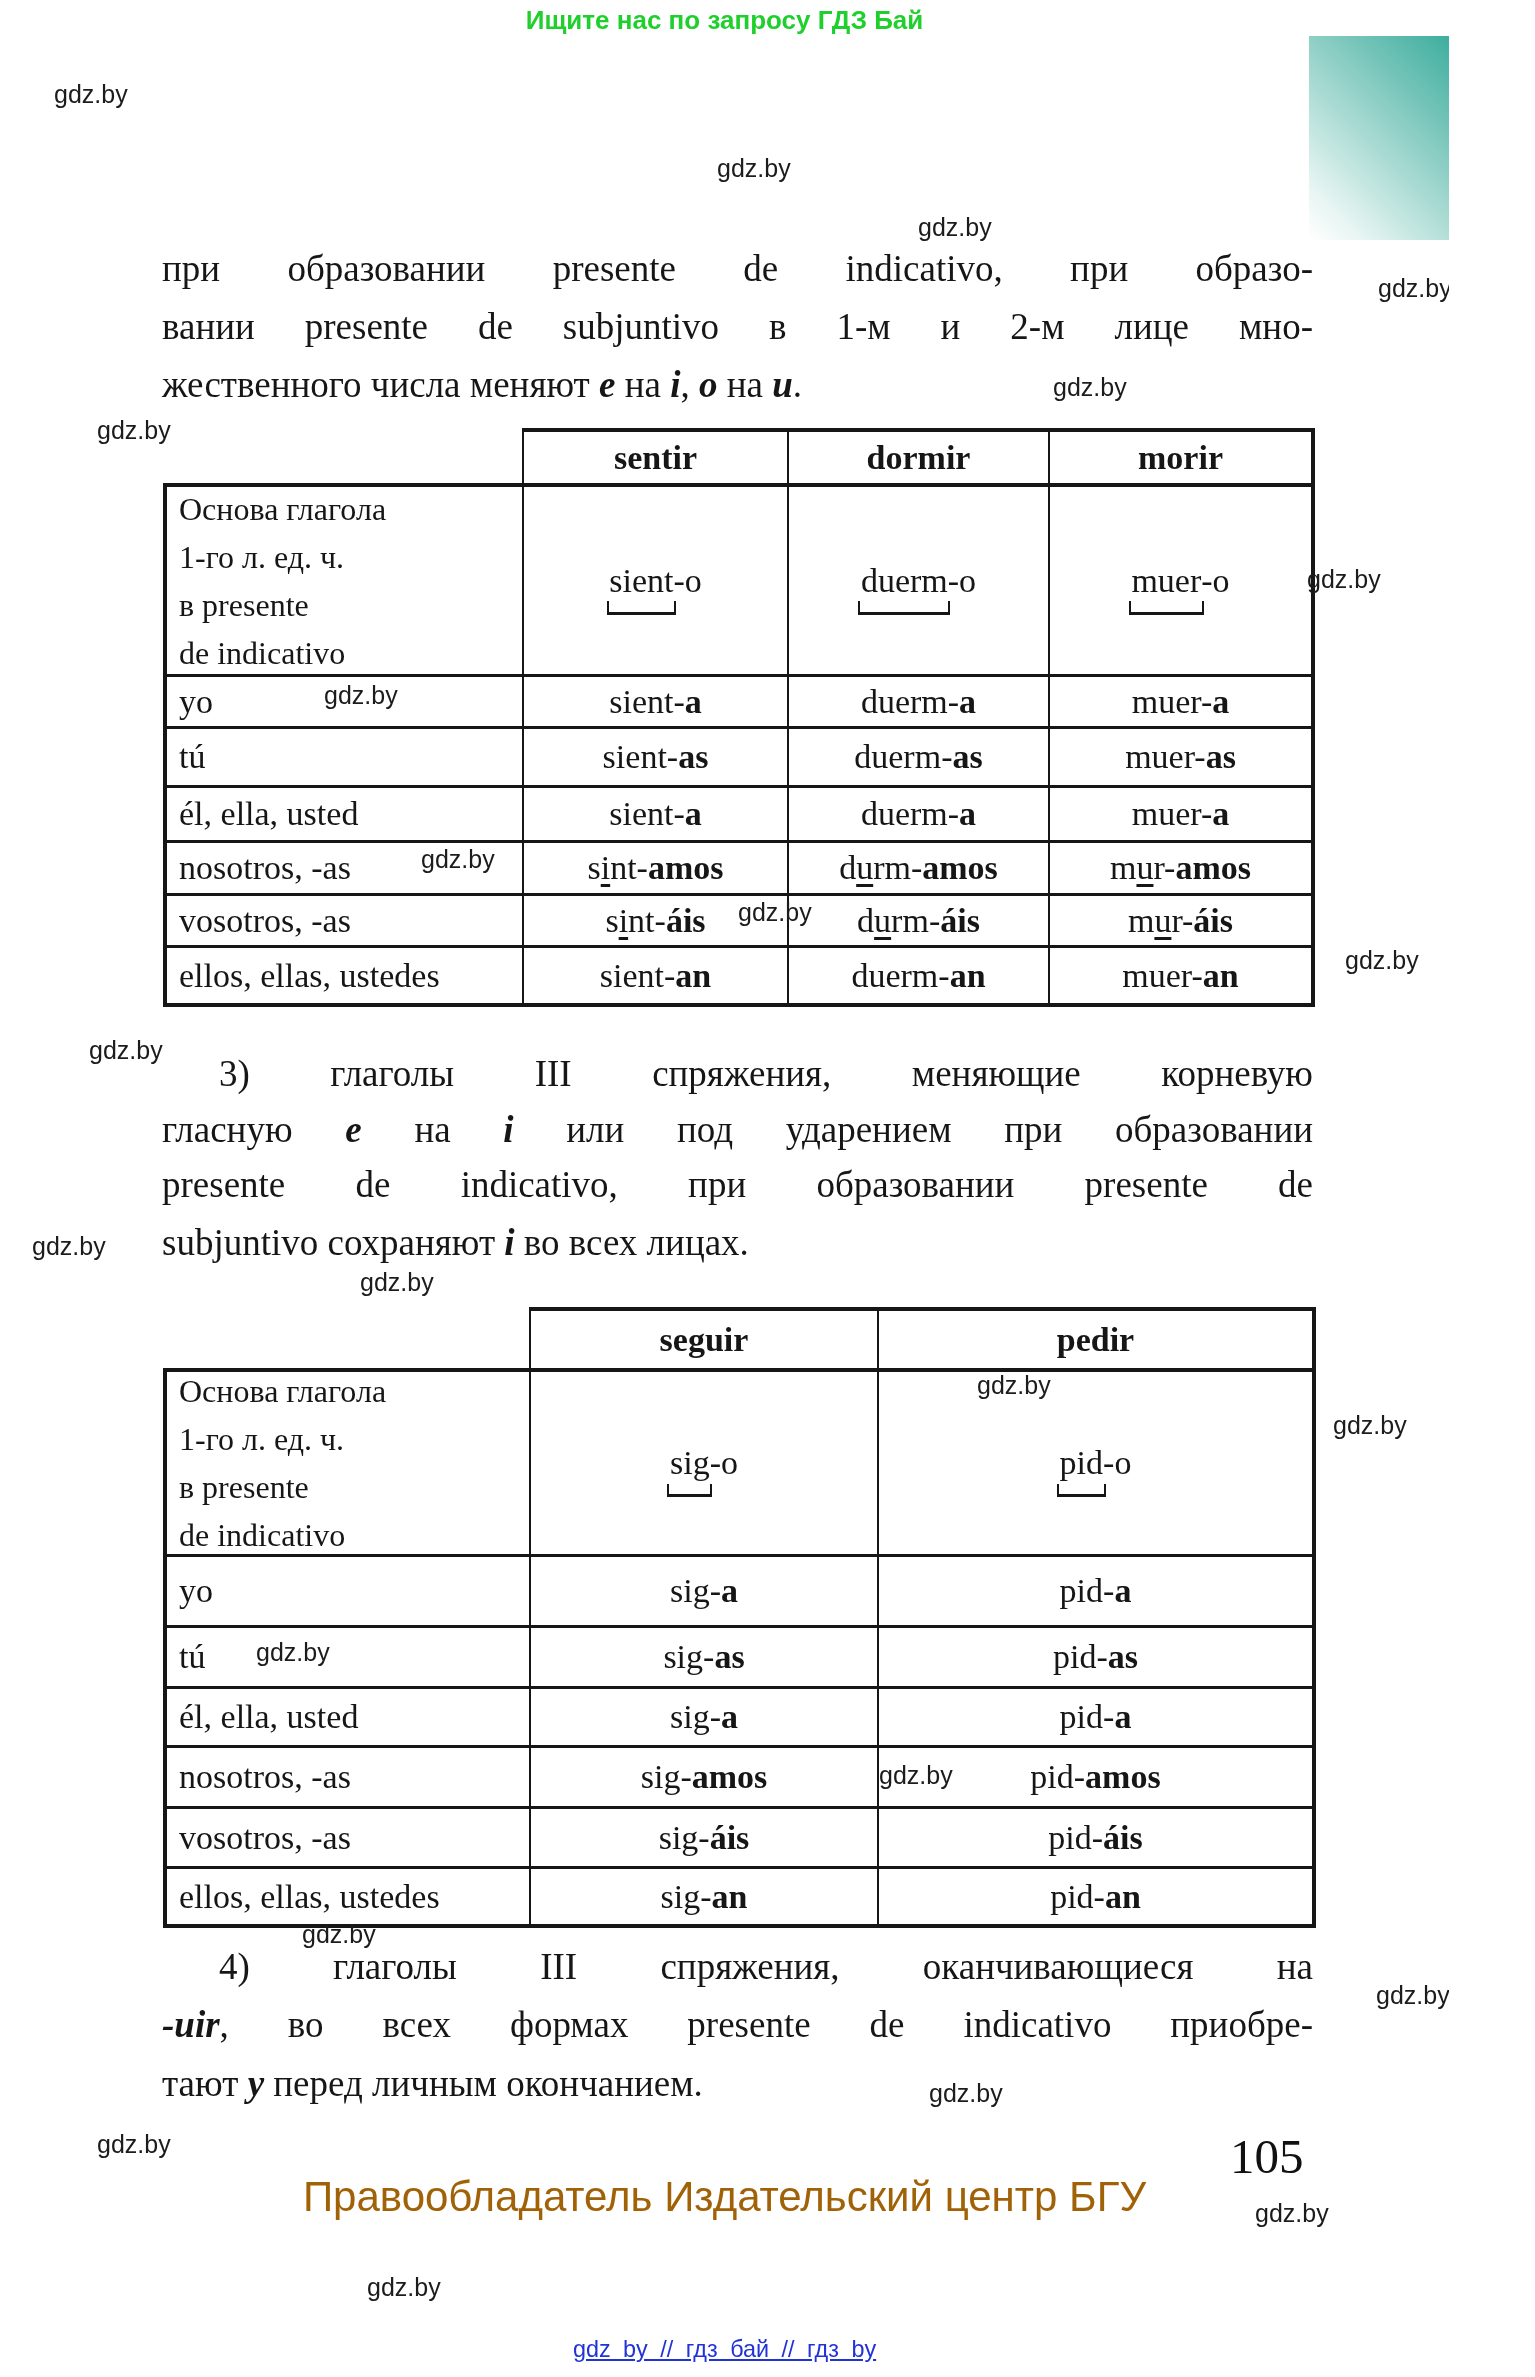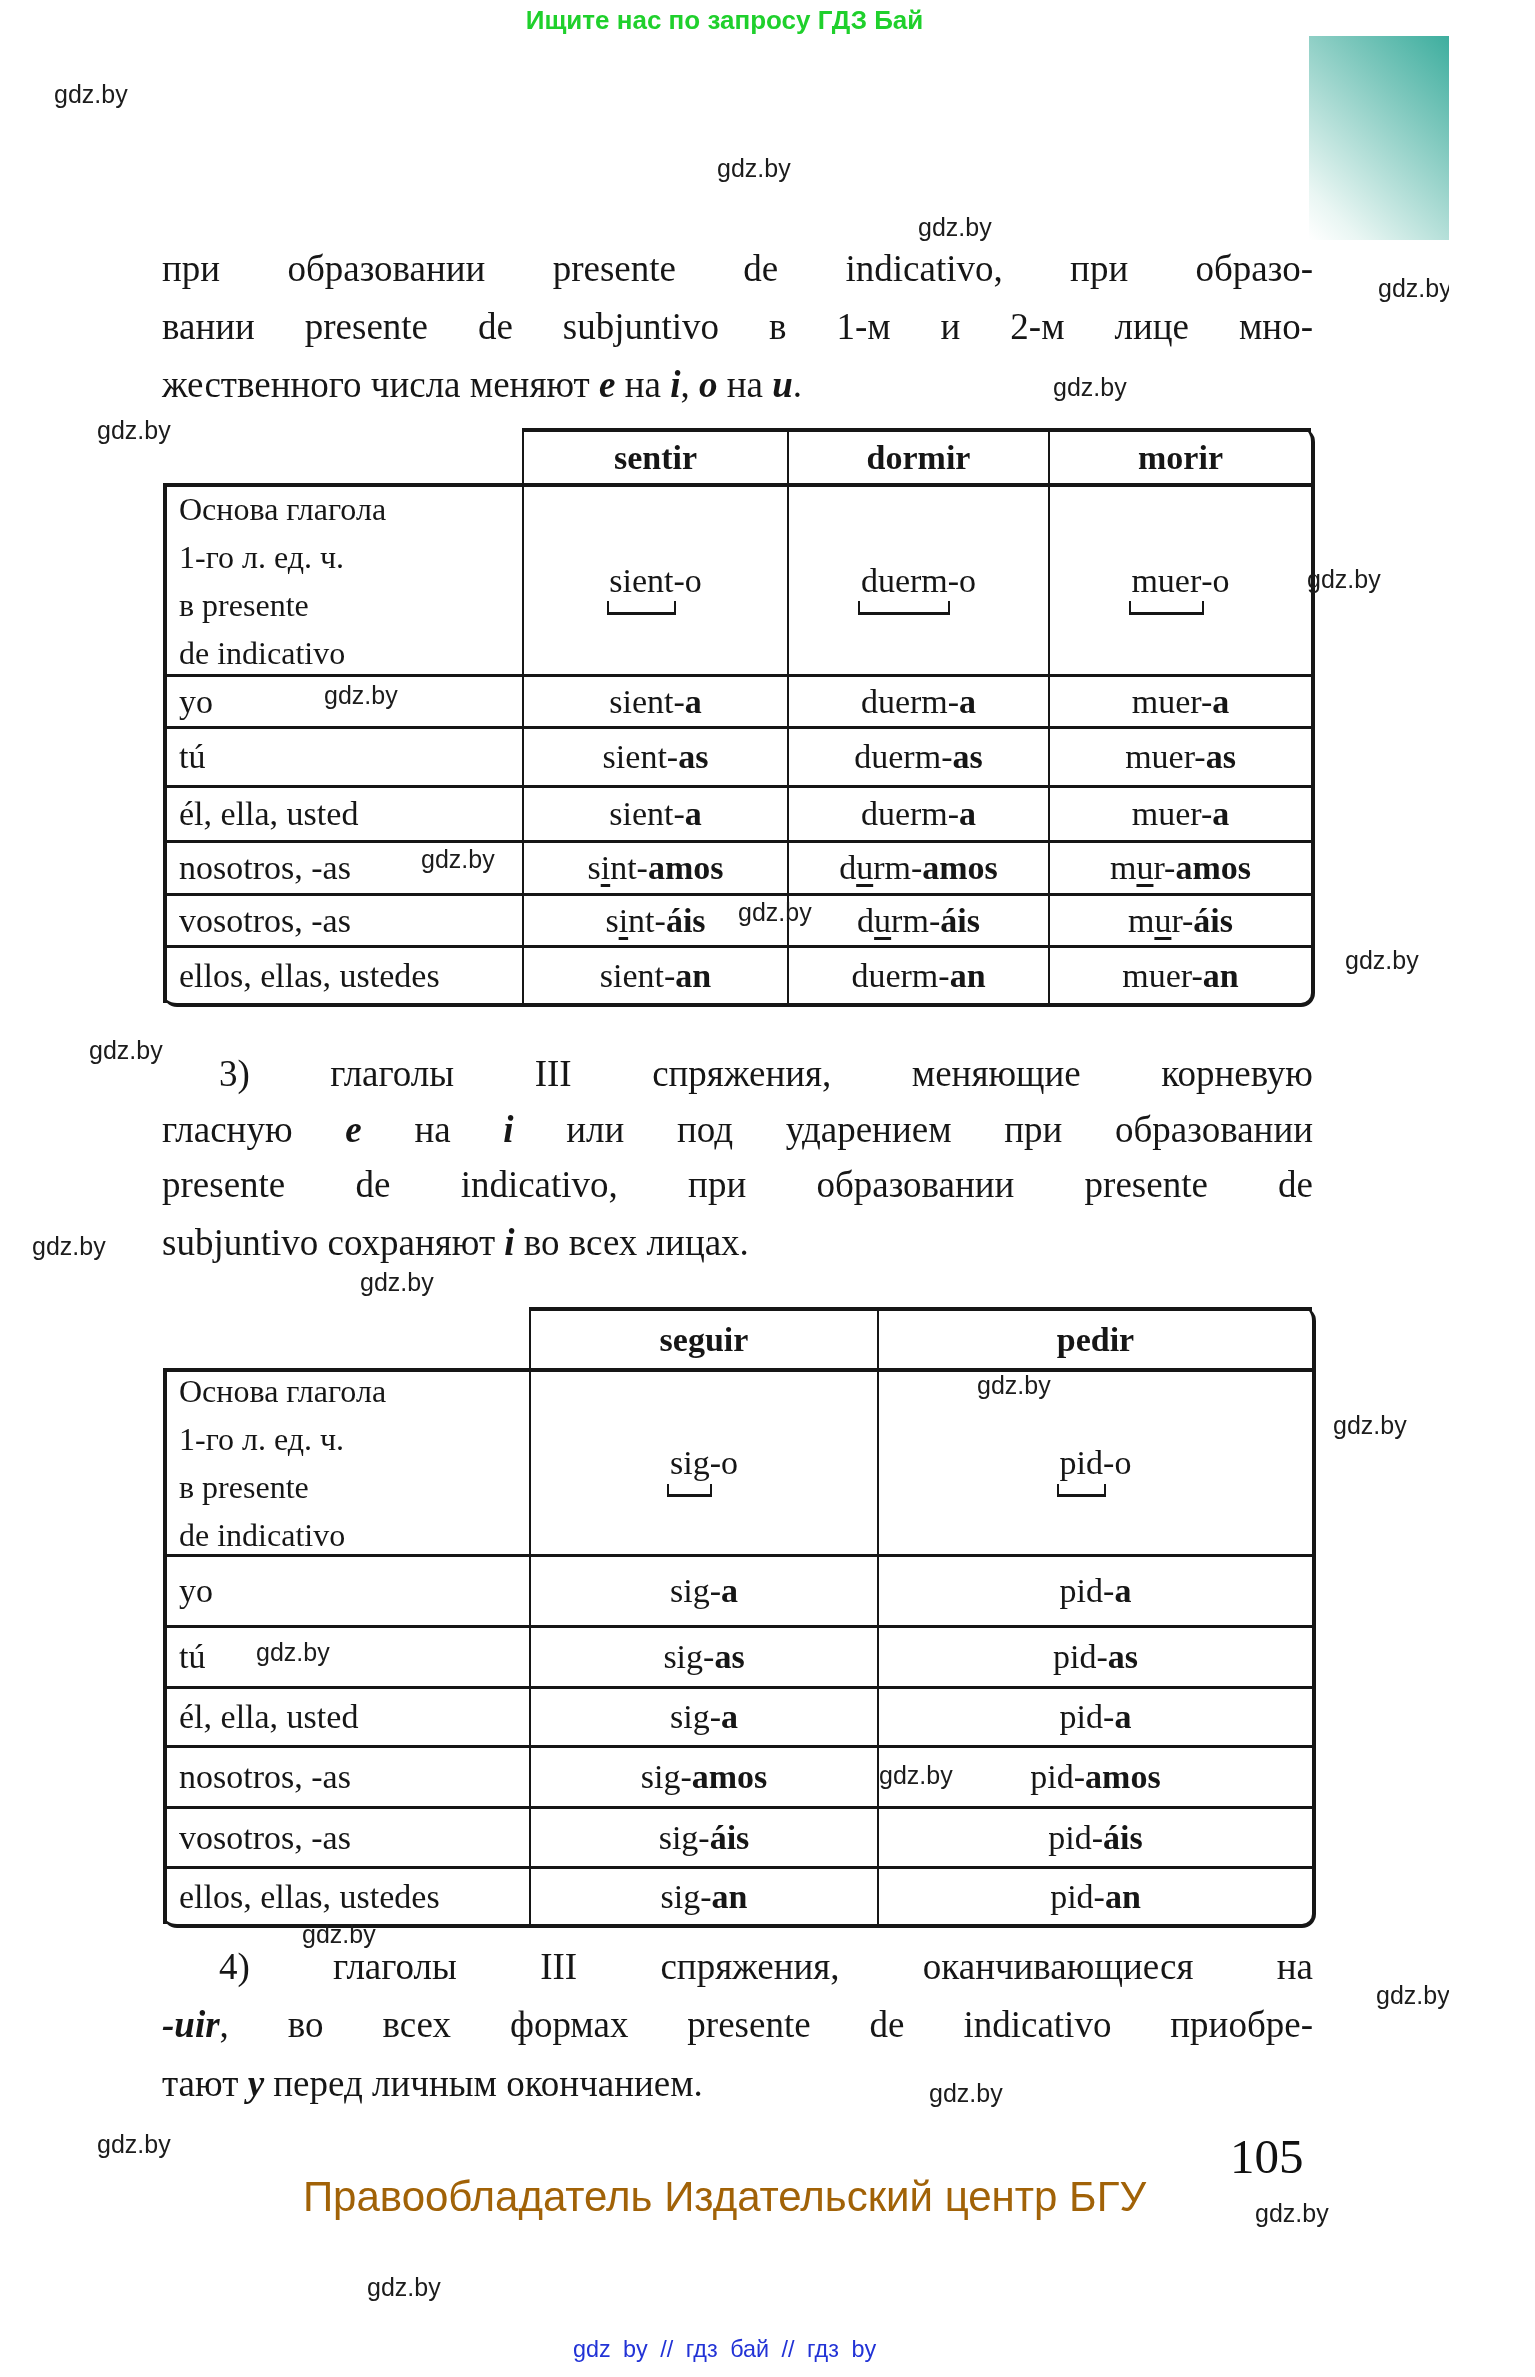--- a/index.html
+++ b/index.html
@@ -28,21 +28,21 @@
   .pline {
     position:absolute; left:162px; width:1151px;
     font-size:37px; line-height:43px;
   }
   .just { text-align:justify; text-align-last:justify; }
   .ind  { padding-left:57px; }
   
   .tbl {
     position:absolute; display:grid; box-sizing:content-box;
     border-right:4.3px solid #161616; border-bottom:4.3px solid #161616;
-    font-size:34px; z-index:1;border-radius:14px;
+    font-size:34px; z-index:1;
   }
   #t1 { left:163px; top:428px;
         grid-template-columns:359px 265px 261px 263px;
         grid-template-rows:55px 191px 52px 59px 55px 53px 52px 58px; }
   #t2 { left:163px; top:1307px;
         grid-template-columns:366px 348px 435px;
         grid-template-rows:61px 186px 71px 61px 59px 61px 60px 58px; }
   .c {
     border-top:3.5px solid #161616; border-left:2.6px solid #161616;
     display:flex; align-items:center; justify-content:center; position:relative;
@@ -69,20 +69,21 @@
   
   .pgnum { position:absolute; left:1230px; top:2128px; font-size:49px; color:#111; }
   .copy {
     position:absolute; top:2173px; left:0; width:100%; text-align:center;
     font-family:"Liberation Sans", sans-serif; font-size:42px; color:#a16207;
   }
   .links {
     position:absolute; top:2336px; left:0; width:100%; text-align:center;
     font-family:"Liberation Sans", sans-serif; font-size:23.4px; color:#2233d6;
     word-spacing:6px;
+    text-decoration:underline;
   }
 </style>
 </head>
 <body>
 
 <div class="canvas">
 
   <div class="banner">Ищите нас по запросу ГДЗ Бай</div>
 
   <div class="teal"></div>

